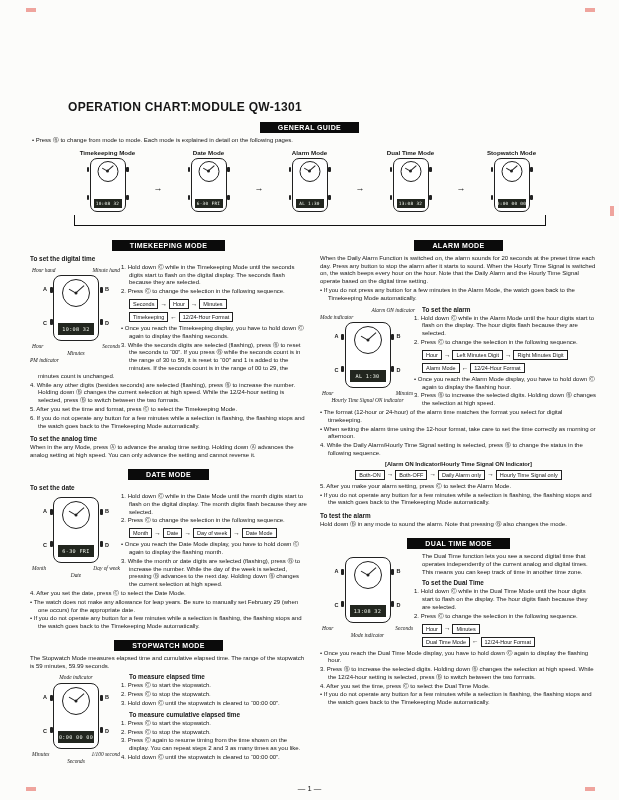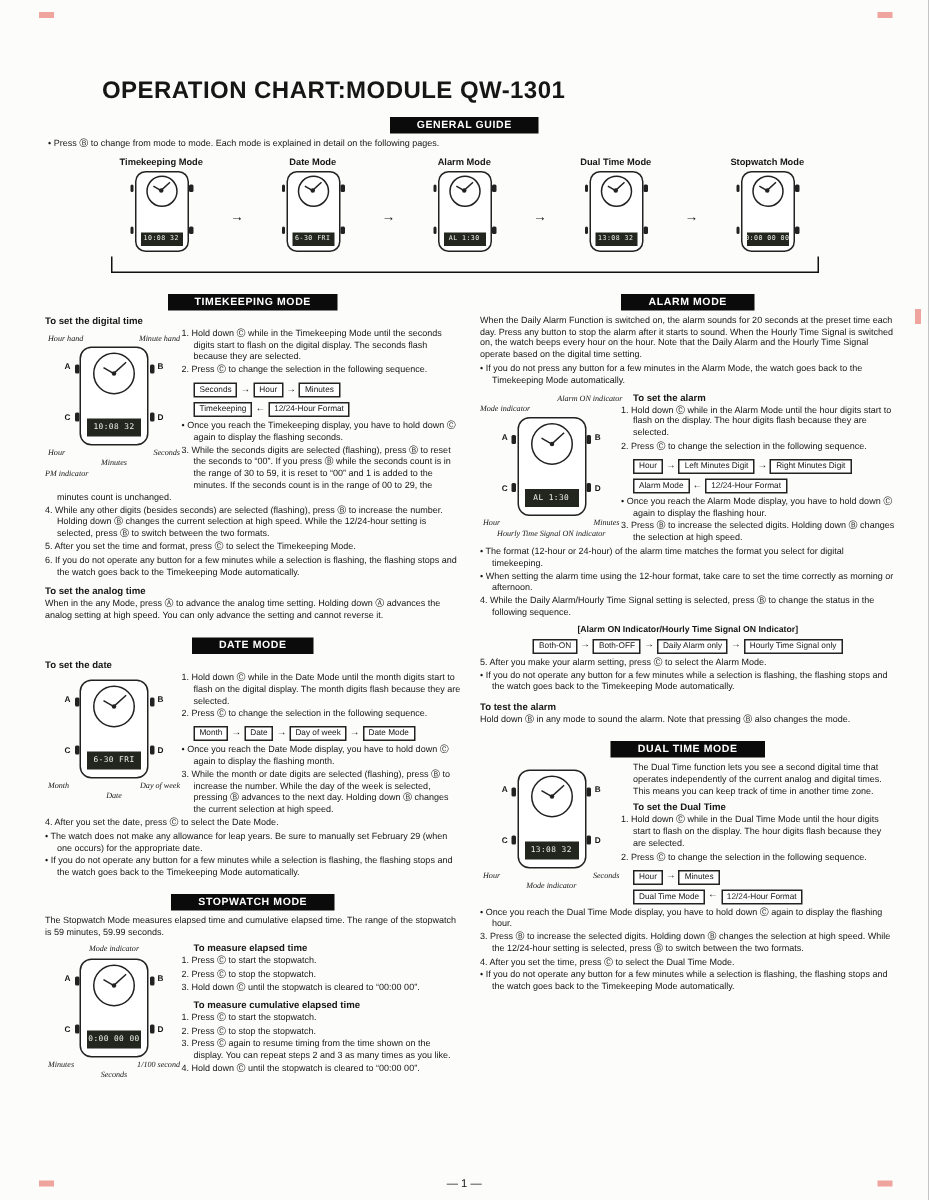--- a/index.html
+++ b/index.html
@@ -9,21 +9,21 @@
     background:#fcfcfa; color:#161616; overflow:hidden;
     font-family:"Liberation Sans", sans-serif;
   }
   .reg { position:absolute; background:#efa49d; }
   .r1{top:8px;left:26px;width:10px;height:4px;}
   .r2{top:8px;right:24px;width:10px;height:4px;}
   .r3{top:206px;right:5px;width:4px;height:10px;}
   .r4{bottom:9px;left:26px;width:10px;height:4px;}
   .r5{bottom:9px;right:24px;width:10px;height:4px;}
 
-  .title { padding-top:52px; margin-left:68px; font-size:16px; font-weight:bold; letter-spacing:.3px; }
+  .title { padding-top:52px; margin-left:68px; font-size:12px; font-weight:bold; letter-spacing:.3px;margin-top:48px; }
 
   .sec-bar {
     display:block; width:max-content; margin:8px auto 4px; clear:both;
     background:#0b0b0b; color:#fff; font-size:7px; font-weight:bold;
     padding:2px 18px; letter-spacing:.4px;
   }
   .gg-intro { font-size:6px; line-height:1.3; margin:4px 42px 0 32px; }
 
   .modes-row { display:flex; justify-content:center; align-items:flex-start; margin-top:4px; }
   .mode-block { width:88px; text-align:center; }

